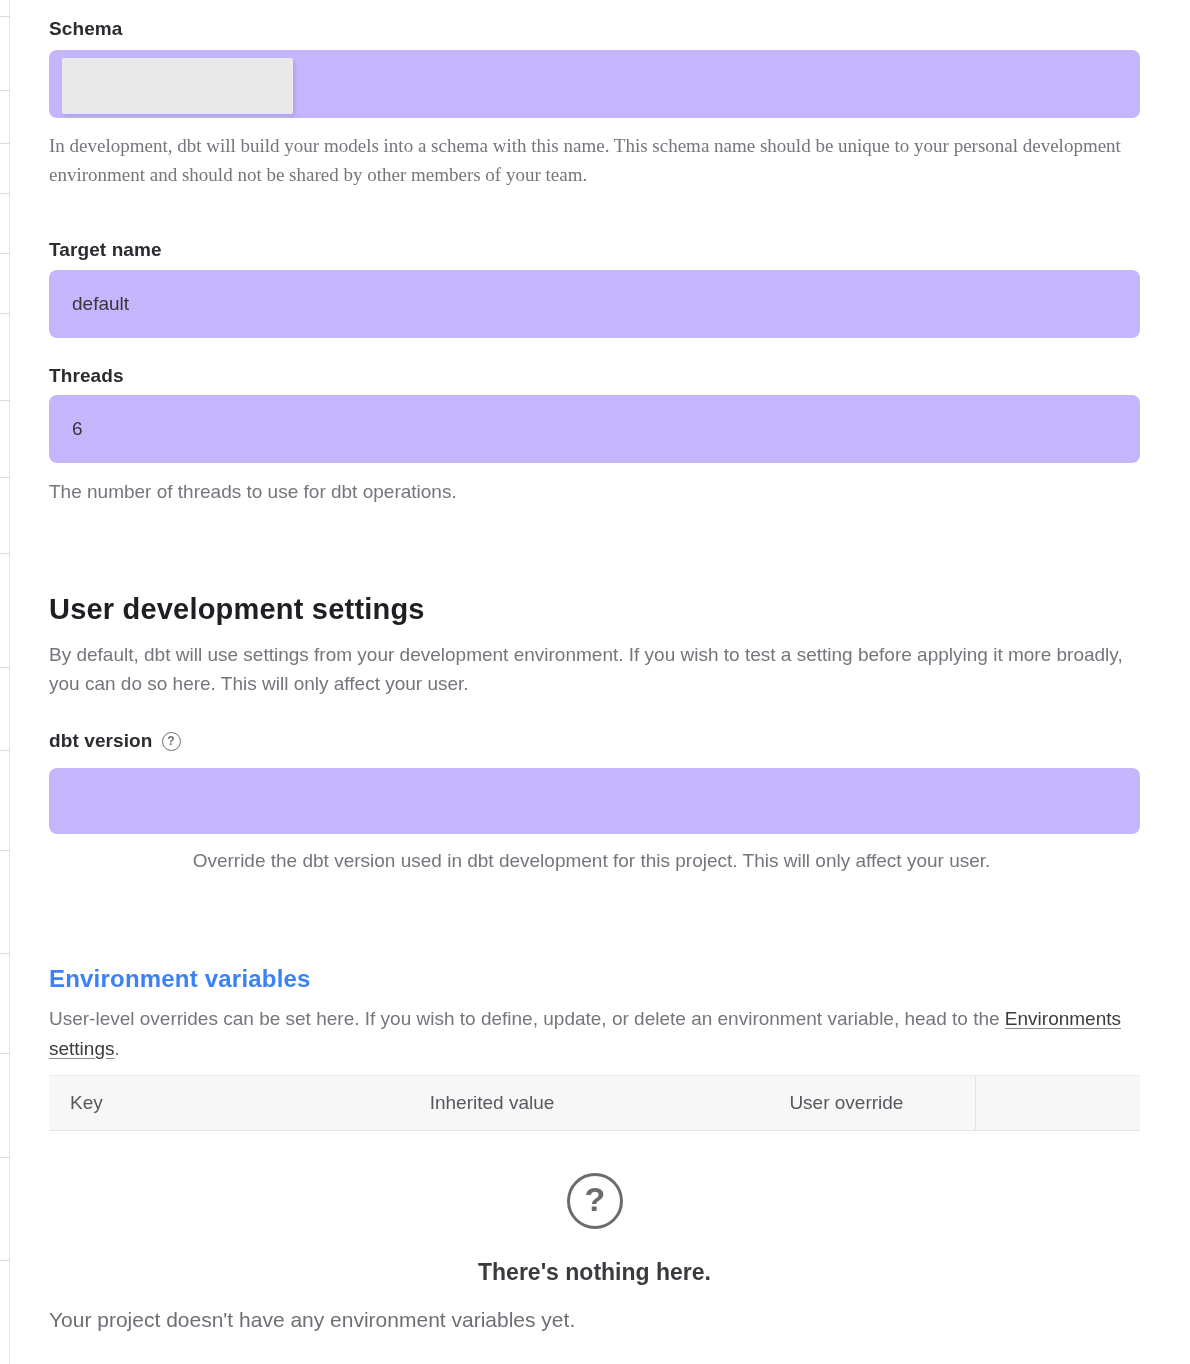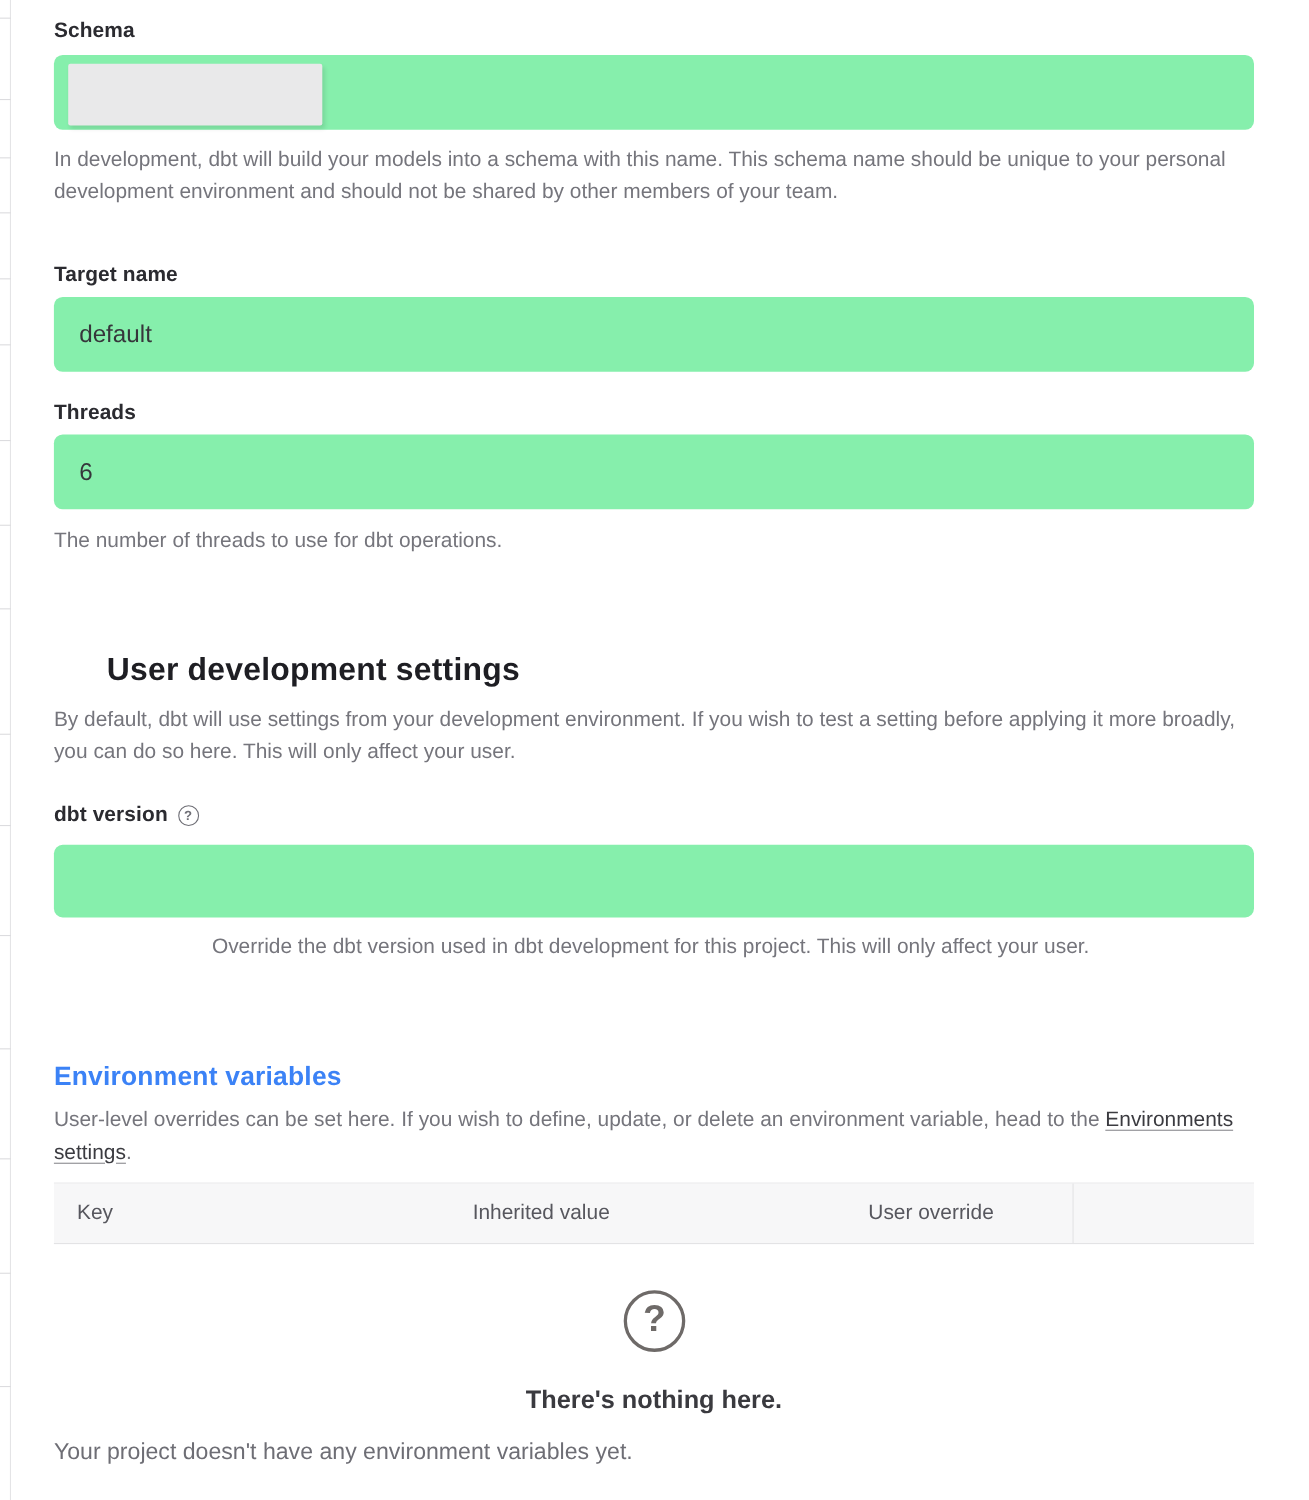--- a/index.html
+++ b/index.html
@@ -6,25 +6,25 @@
   html, body { width: 1190px; height: 1364px; background: #ffffff; font-family: "Liberation Sans", sans-serif; }
   #page { position: relative; width: 1190px; height: 1364px; overflow: hidden; background: #ffffff; }
 
   
   #left-strip { position: absolute; left: 0; top: 0; width: 10px; height: 1364px; background: #ffffff; border-right: 1px solid #e4e4e6; }
   .strip-sep { position: absolute; left: 0; width: 10px; height: 1px; background: #dcdcdf; }
 
   .content { position: absolute; left: 49px; top: 0; width: 1091px; height: 1364px; }
 
   .field-label { position: absolute; font-size: 19px; font-weight: 700; color: #2b2b30; letter-spacing: 0.1px; }
-  .big-title { position: absolute; font-size: 29px; font-weight: 700; color: #1e1e23; letter-spacing: 0.2px; margin-left: 48px; }
+  .big-title { position: absolute; font-size: 29px; font-weight: 700; color: #1e1e23; letter-spacing: 0.2px; }
   .section-title { position: absolute; font-size: 24px; font-weight: 700; color: #3b82f6; letter-spacing: 0.2px; }
   .help-text { position: absolute; width: 1085px; font-size: 19px; line-height: 29px; color: #75757c; }
 
-  .text-input { position: absolute; width: 1091px; height: 68px; background: #86efac; border: none; border-radius: 8px; font-family: "Liberation Sans", sans-serif; font-size: 22px; color: #36363b; padding: 0 23px; outline: none; }
+  .text-input { position: absolute; width: 1091px; height: 68px; background: #c4b5fd; border: none; border-radius: 8px; font-family: "Liberation Sans", sans-serif; font-size: 19px; color: #36363b; padding: 0 23px; outline: none; }
 
   .redaction { position: absolute; left: 62px; top: 58px; width: 231px; height: 56px; background: #e9e9ea; border-radius: 2px; box-shadow: 2px 3px 4px rgba(0,0,0,0.10); }
 
   .label-row { position: absolute; display: flex; align-items: center; gap: 9px; }
   .help-circle { width: 19px; height: 19px; border: 1.6px solid #6f6f76; border-radius: 50%; display: flex; align-items: center; justify-content: center; font-size: 12px; font-weight: 600; color: #6f6f76; }
 
   .link { color: #3b3b40; text-decoration: underline; text-underline-offset: 3px; text-decoration-color: #8a8a90; cursor: pointer; }
 
   
   .env-table-header { position: absolute; left: 0; top: 1075px; width: 1091px; height: 56px; background: #f7f7f8; border-top: 1px solid #ededef; border-bottom: 1px solid #e3e3e5; display: flex; align-items: center; font-size: 19px; color: #57575e; gap: 30px; }
@@ -61,21 +61,21 @@
       <div class="strip-sep" style="top: 1053px;"></div>
       <div class="strip-sep" style="top: 1157px;"></div>
       <div class="strip-sep" style="top: 1260px;"></div>
     </div>
 
   <div class="content">
 
     <div class="field-label" style="top:18px;">Schema</div>
     <input class="text-input" style="top: 50px;" type="text" value="">
     <div class="redaction" style="left:13px; top:58px;"></div>
-    <div class="help-text" style="top:131px;">In development, dbt will build your models into a schema with this name. This schema name should be unique to your personal development environment and should not be shared by other members of your team.</div>
+    <div class="help-text" style="top:131px;font-family:Liberation Serif, serif;">In development, dbt will build your models into a schema with this name. This schema name should be unique to your personal development environment and should not be shared by other members of your team.</div>
 
     <div class="field-label" style="top:239px;">Target name</div>
     <input class="text-input" style="top: 270px;" type="text" value="default">
 
     <div class="field-label" style="top:365px;">Threads</div>
     <input class="text-input" style="top: 395px;" type="text" value="6">
     <div class="help-text" style="top:477px;">The number of threads to use for dbt operations.</div>
 
     <div class="big-title" style="top:593px;">User development settings</div>
     <div class="help-text" style="top:640px;">By default, dbt will use settings from your development environment. If you wish to test a setting before applying it more broadly, you can do so here. This will only affect your user.</div>

